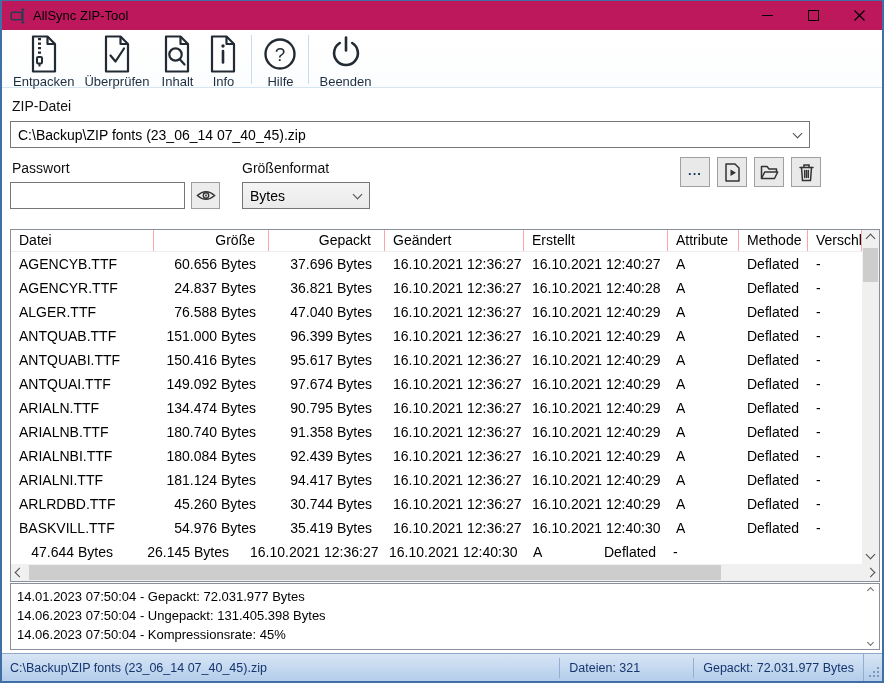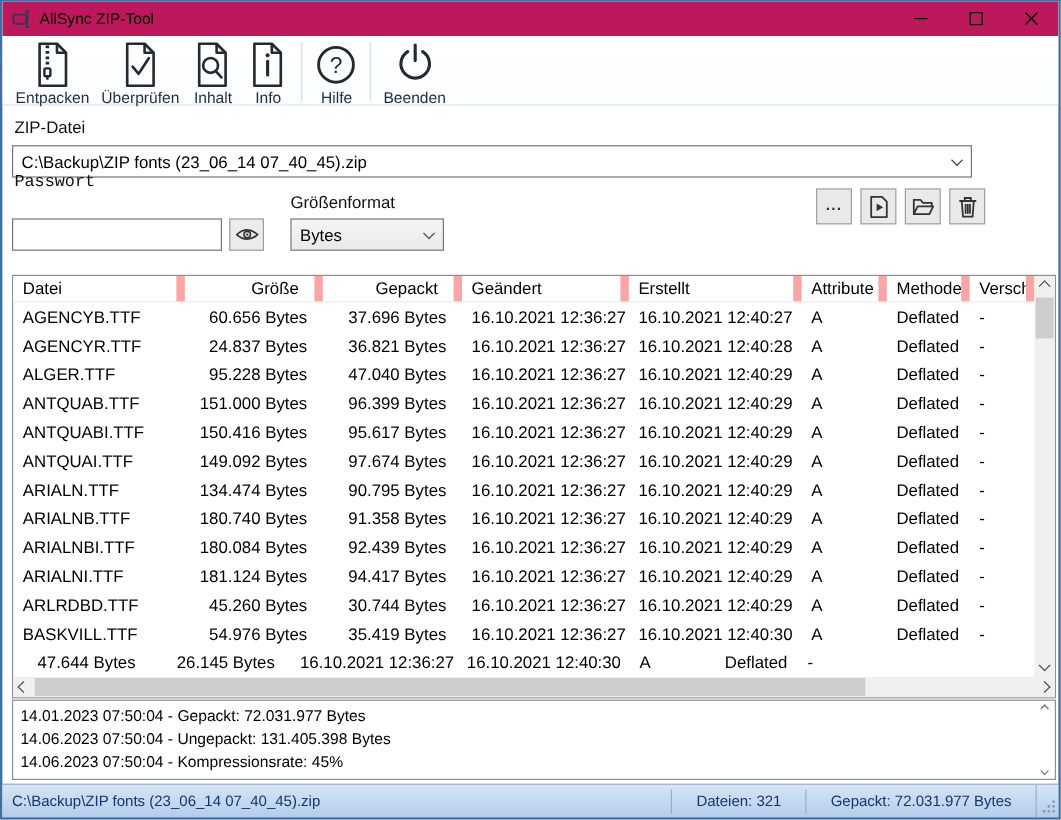--- a/index.html
+++ b/index.html
@@ -45,21 +45,21 @@
   .chev.up{transform:rotate(45deg);}
   .chev.down{transform:rotate(225deg);margin-top:-3px;}
   .chev.left{transform:rotate(-45deg);}
   .chev.right{transform:rotate(135deg);}
   .chev.small{width:4px;height:4px;border-width:1.3px 0 0 1.3px;border-color:#6b6b6b;}
   
   .table{position:absolute;left:8px;top:228px;width:870px;height:353px;box-sizing:border-box;
     border:1px solid #8a9099;background:#fff;font-size:14px;}
   .theader{position:absolute;top:0;left:0;right:17px;height:22px;display:flex;color:#1a1a1a;
     border-bottom:1px solid #ececec;box-sizing:border-box;background:#fff;}
-  .theader .tcell{border-right:7px solid #fca5a5;line-height:21px;}
+  .theader .tcell{border-right:1px solid #fca5a5;line-height:21px;}
   .tbody{position:absolute;top:22px;left:0;right:17px;bottom:17px;overflow:hidden;}
   .trow{display:flex;height:24px;align-items:flex-end;}
   .tcell{box-sizing:border-box;padding:0 6px 0 8px;white-space:nowrap;overflow:hidden;line-height:24px;color:#000;}
   .c0{width:143px;} .c1{width:115px;text-align:right;padding-right:13px;}
   .c2{width:116px;text-align:right;padding-right:13px;} .c3{width:139px;} .c4{width:144px;}
   .c5{width:71px;} .c6{width:69px;} .c7{flex:1;}
   
   .vscroll{position:absolute;top:0;right:0;width:17px;bottom:17px;background:#f0f0f0;}
   .vscroll .arr{position:absolute;left:0;width:17px;height:16px;display:flex;align-items:center;justify-content:center;}
   .vscroll .arr.top{top:0;} .vscroll .arr.bot{bottom:0;}
@@ -72,21 +72,21 @@
   .log{position:absolute;left:8px;top:582px;width:870px;height:67px;box-sizing:border-box;
     border:1px solid #8a9099;background:#fff;font-size:13px;color:#000;padding:3px 16px 3px 6px;}
   .logline{line-height:19px;white-space:nowrap;}
   .logsb{position:absolute;top:2px;bottom:2px;right:2px;width:13px;display:flex;flex-direction:column;
     justify-content:space-between;align-items:center;padding:2px 0;box-sizing:border-box;}
   
   .statusbar{position:absolute;left:0;right:0;bottom:0;height:28px;box-sizing:border-box;
     background:linear-gradient(var(--sb-top),var(--sb-bot));border-top:1px solid #8fa8c7;
     display:flex;align-items:center;font-size:12.5px;color:var(--sb-text);}
   .sb-path{flex:1;padding:0 8px;white-space:nowrap;overflow:hidden;}
-  .sb-seg{padding:0 20px;border-left:1px solid #93aed0;height:20px;display:flex;align-items:center;white-space:nowrap;}
+  .sb-seg{padding:0 9px;border-left:1px solid #93aed0;height:20px;display:flex;align-items:center;white-space:nowrap;margin-left:44px;}
   .grip{width:18px;height:100%;position:relative;border-left:1px solid #93aed0;}
   .grip i{position:absolute;right:3px;bottom:4px;width:2px;height:2px;background:#7e97ba;
     box-shadow:-4px 0 #7e97ba,-8px 0 #7e97ba,0 -4px #7e97ba,-4px -4px #7e97ba,0 -8px #7e97ba;}
 </style>
 </head>
 <body>
 
 <div class="window">
 
   <div class="titlebar">
@@ -171,21 +171,21 @@
   </div>
 
   <span class="lbl" style="left:10px;top:97px;">ZIP-Datei</span>
   <div class="combo zipcombo">
     <span>C:\Backup\ZIP fonts (23_06_14 07_40_45).zip</span>
     <span class="chevwrap">
         <span class="chev down"></span>
       </span>
   </div>
 
-  <span class="lbl" style="left:10px;top:143px;font-family:Liberation Mono, monospace;">Passwort</span>
+  <span class="lbl" style="left:10px;top:159px;">Passwort</span>
   <input class="pwinput" type="text" value="" style="">
   <div class="eye-btn">
     <svg width="20" height="13" viewBox="0 0 22 14" fill="none" stroke="#333" stroke-width="1.5">
       <path d="M1.5 7 Q 11 -1.5 20.5 7 Q 11 15.5 1.5 7 Z"></path>
       <circle cx="11" cy="7" r="3"></circle>
         <circle cx="11" cy="7" r="1.1" fill="#333" stroke="none"></circle>
     </svg>
   </div>
 
   <span class="lbl" style="left:240px;top:159px;">Größenformat</span>
@@ -251,21 +251,21 @@
           <div class="tcell c1">24.837 Bytes</div>
           <div class="tcell c2">36.821 Bytes</div>
           <div class="tcell c3">16.10.2021 12:36:27</div>
           <div class="tcell c4">16.10.2021 12:40:28</div>
           <div class="tcell c5">A</div>
           <div class="tcell c6">Deflated</div>
           <div class="tcell c7">-</div>
         </div>
         <div class="trow">
           <div class="tcell c0">ALGER.TTF</div>
-          <div class="tcell c1">95.228 Bytes</div>
+          <div class="tcell c1">76.588 Bytes</div>
           <div class="tcell c2">47.040 Bytes</div>
           <div class="tcell c3">16.10.2021 12:36:27</div>
           <div class="tcell c4">16.10.2021 12:40:29</div>
           <div class="tcell c5">A</div>
           <div class="tcell c6">Deflated</div>
           <div class="tcell c7">-</div>
         </div>
         <div class="trow">
           <div class="tcell c0">ANTQUAB.TTF</div>
           <div class="tcell c1">151.000 Bytes</div>

